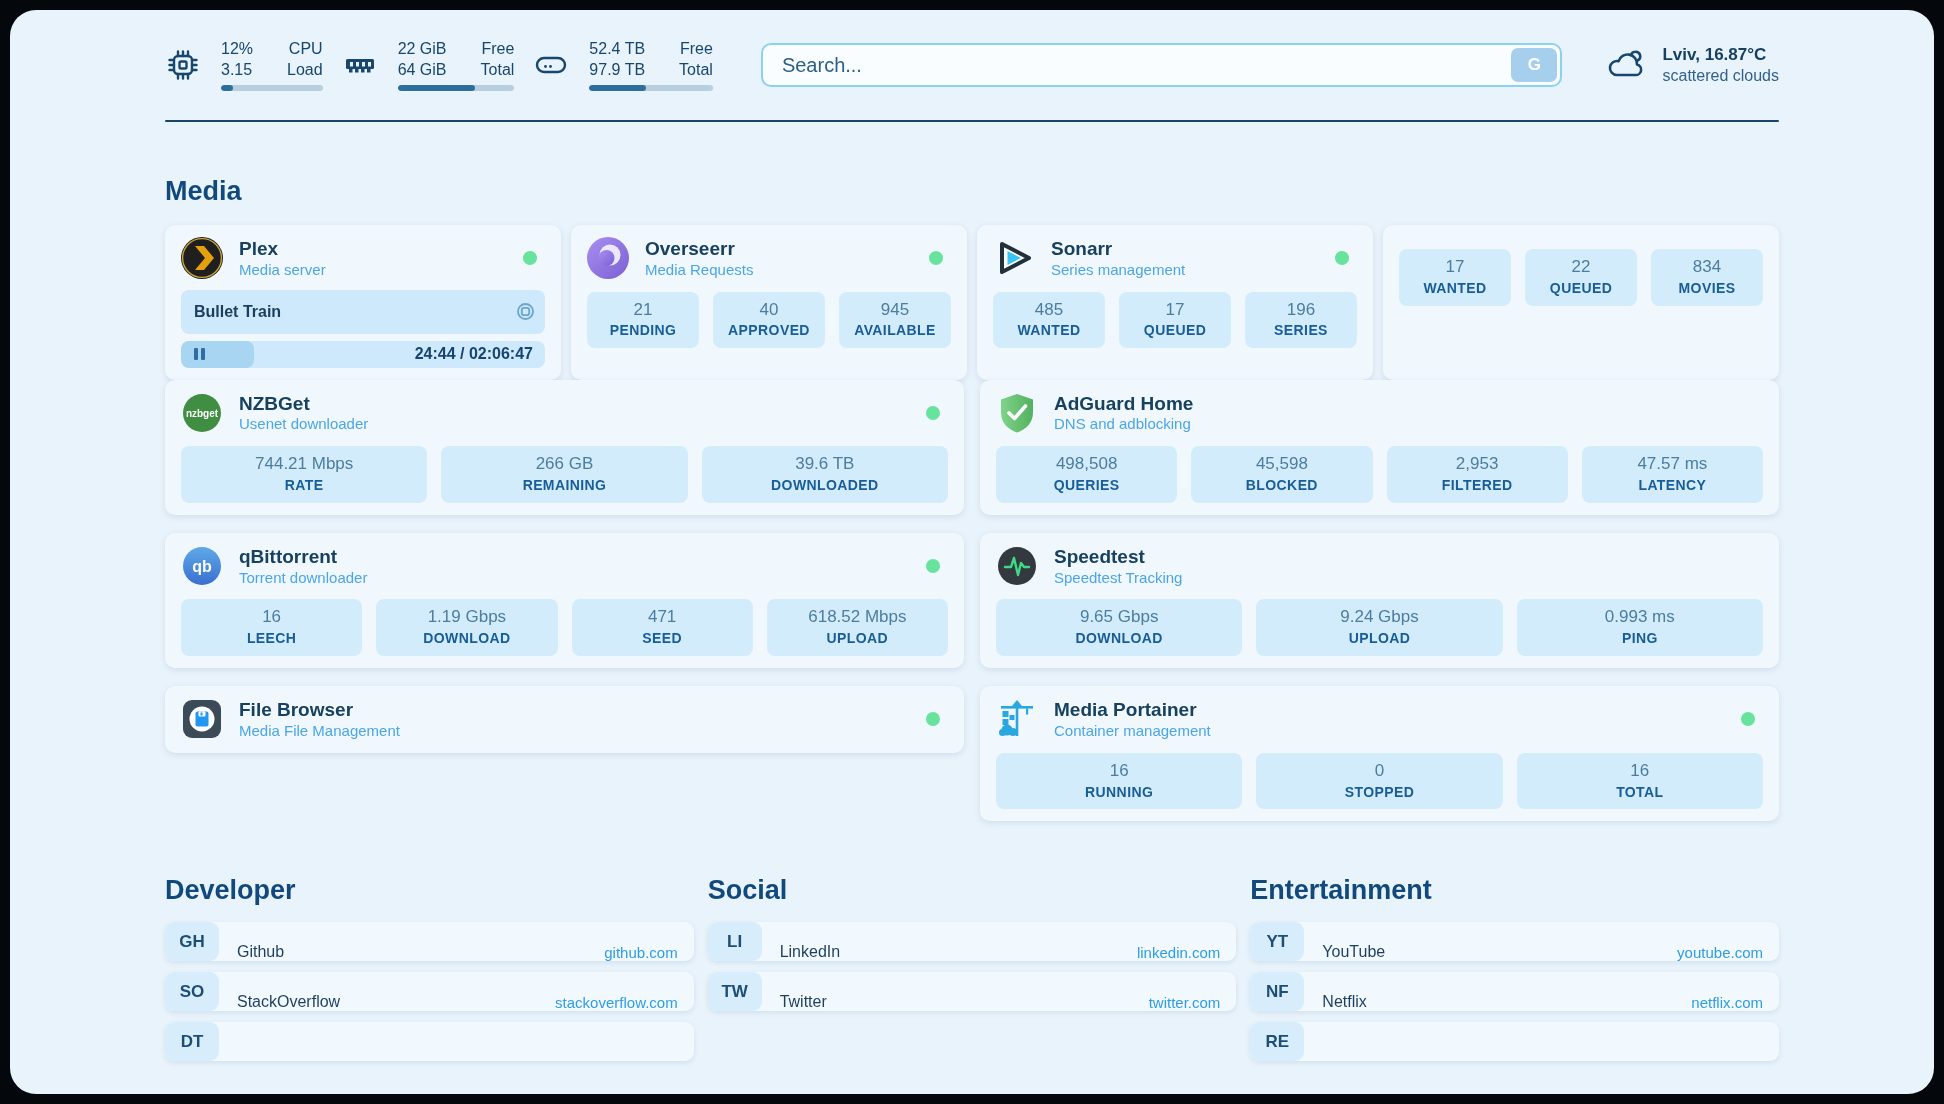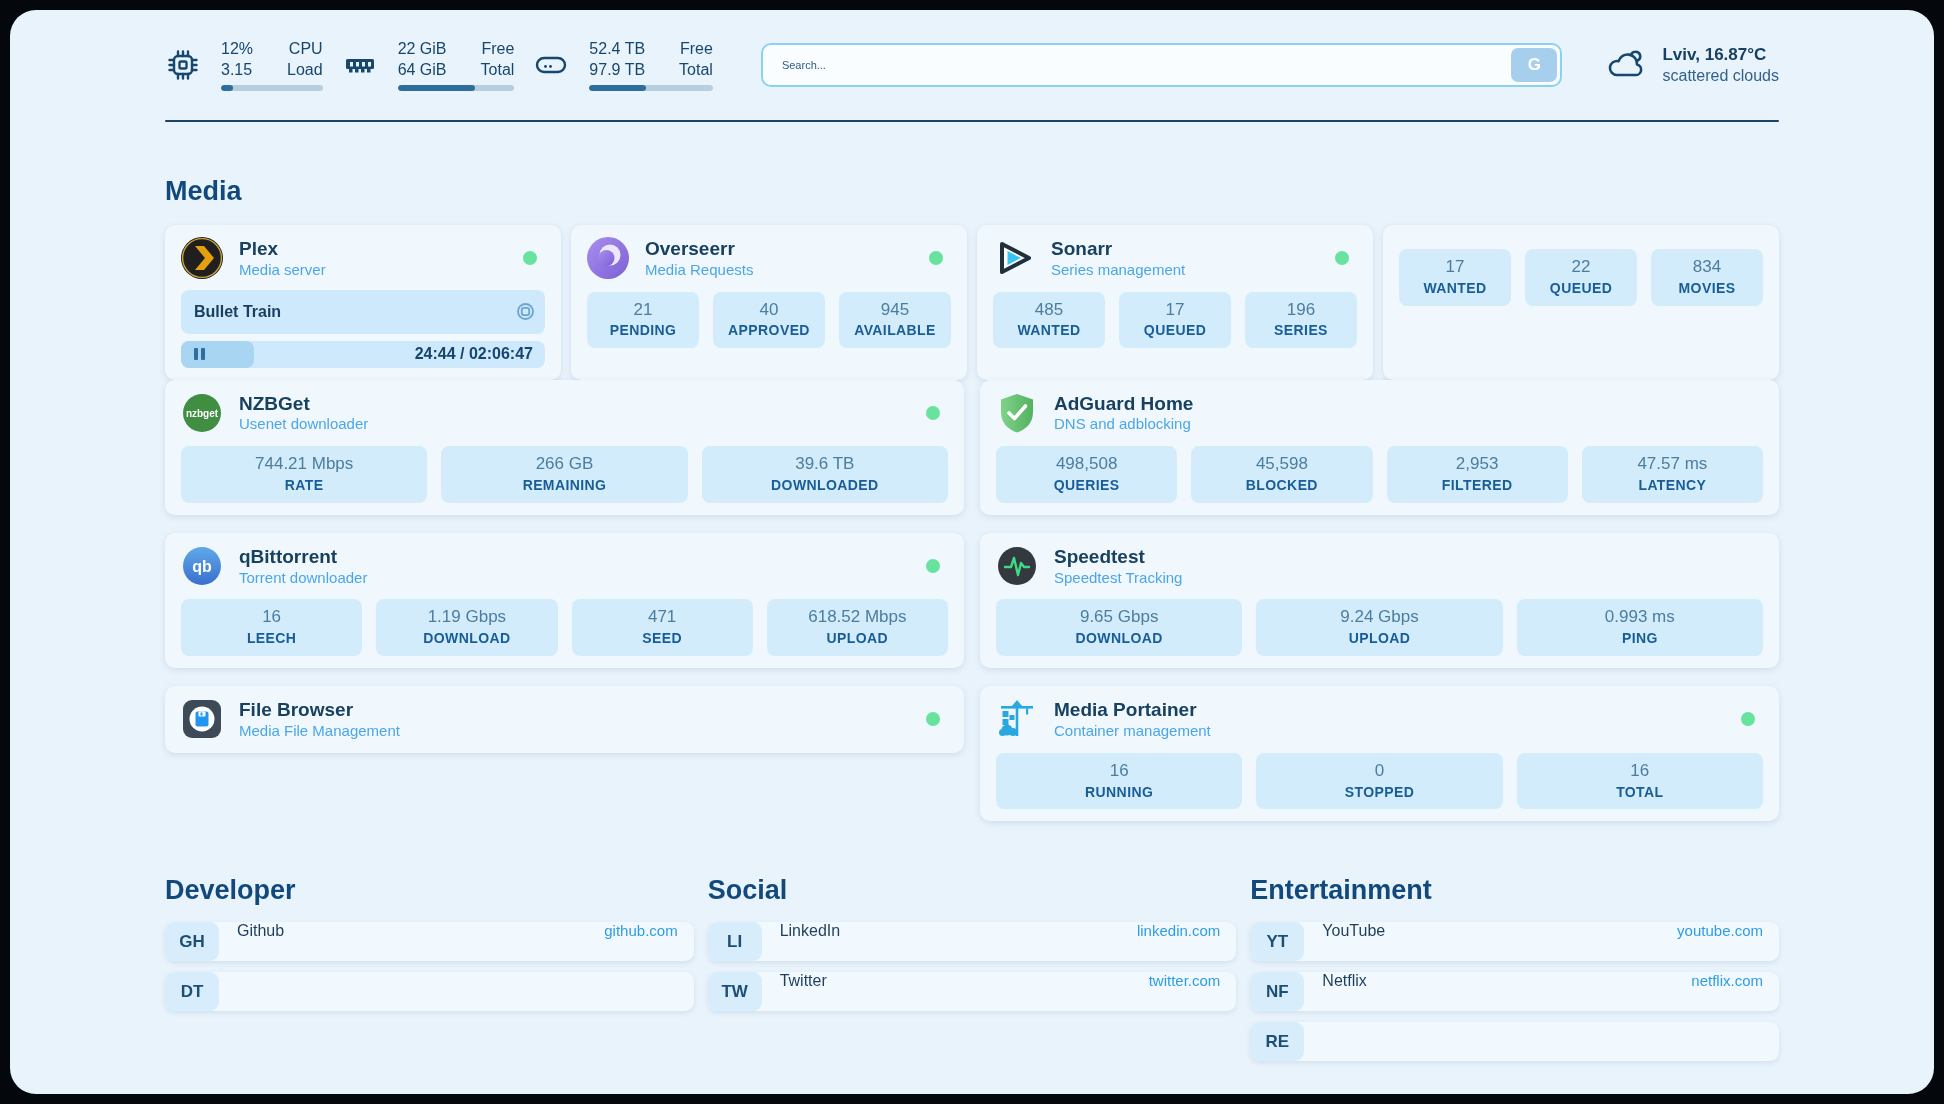--- a/index.html
+++ b/index.html
@@ -14,21 +14,21 @@
   .sys-widget { display:flex; align-items:center; gap:20px; }
   .sys-icon { flex:0 0 auto; }
   .sys-body { display:flex; flex-direction:column; }
   .sys-rows { display:flex; gap:34px; }
   .sys-col { display:flex; flex-direction:column; color:#17476e; font-size:16px; font-weight:500; line-height:1.3; }
   .sys-col.labels { text-align:right; }
   .sys-bar { margin-top:5px; height:6px; border-radius:3px; background:#b7cfdf; overflow:hidden; }
   .sys-bar-fill { height:100%; border-radius:3px; background:#2e6e9c; }
 
   .searchbox { flex:1; margin:0 42px 0 48px; height:44px; background:#f9fdff; border:2px solid #8bd2f1; border-radius:10px; display:flex; align-items:center; padding:3px; }
-  .searchbox input { flex:1; border:none; outline:none; background:transparent; font-family:inherit; font-size:11px; color:#1d4ed8; padding-left:16px; }
+  .searchbox input { flex:1; border:none; outline:none; background:transparent; font-family:inherit; font-size:20px; color:#1d4ed8; padding-left:16px; }
   .searchbox input::placeholder { color:#2b5f87; opacity:1; }
   .g-btn { flex:0 0 auto; width:46px; height:34px; border:none; border-radius:7px; background:#a6cfed; color:#ffffff; font-size:17px; font-weight:700; font-family:inherit; cursor:pointer; }
 
   .weather { display:flex; align-items:center; gap:14px; }
   .weather-text { display:flex; flex-direction:column; line-height:1.3; }
   .weather-loc { font-size:17px; font-weight:700; color:#16405f; }
   .weather-cond { font-size:16px; color:#33618a; }
 
   .divider { margin-top:26px; height:2px; background:#1c4467; border-radius:1px; }
 
@@ -59,21 +59,21 @@
   .media-pill .cast { margin-left:auto; }
   .progress-pill { margin-top:7px; background:#cde9fb; border-radius:8px; height:27px; position:relative; display:flex; align-items:center; }
   .progress-chip { position:absolute; left:0; top:0; bottom:0; background:#a8d5f1; border-radius:8px; display:flex; align-items:center; padding-left:13px; }
   .pause-icon { display:inline-flex; gap:3px; }
   .pause-icon i { display:block; width:4px; height:12px; background:#2f6e9e; border-radius:1px; }
   .progress-time { margin-left:auto; padding-right:12px; font-size:16px; font-weight:700; color:#17456f; position:relative; }
 
   
   .bookmarks { margin-top:54px; display:grid; grid-template-columns:1fr 1fr 1fr; gap:14px; align-items:start; }
   .bm-group-title { font-size:27px; font-weight:600; color:#11497d; margin-bottom:16px; }
-  .bm { display:flex; align-items:flex-start; height:39px; background:#f2f9fe; border-radius:9px; margin-bottom:11px; box-shadow:0 2px 5px rgba(90,130,170,0.16); text-decoration:none; cursor:pointer; overflow:hidden; }
+  .bm { display:flex; align-items:flex-end; height:39px; background:#f2f9fe; border-radius:9px; margin-bottom:11px; box-shadow:0 2px 5px rgba(90,130,170,0.16); text-decoration:none; cursor:pointer; overflow:hidden; }
   .bm-abbr { width:54px; align-self:stretch; background:#d8edfb; display:flex; align-items:center; justify-content:center; font-size:17px; font-weight:600; color:#1d4e75; border-radius:9px; }
   .bm-name { padding-left:18px; font-size:16px; font-weight:500; color:#1d3f5e; }
   .bm-url { margin-left:auto; padding-right:16px; font-size:15px; color:#2f9de5; }
 </style>
 </head>
 <body>
 
 <div class="page">
 <div class="content">
 
@@ -505,20 +505,25 @@
   <div class="bookmarks">
 
     <div>
       <h2 class="bm-group-title">Developer</h2>
       <a class="bm">
         <span class="bm-abbr">GH</span>
         <span class="bm-name">Github</span>
         <span class="bm-url">github.com</span>
       </a>
       <a class="bm">
+        <span class="bm-abbr">SO</span>
+        <span class="bm-name">StackOverflow</span>
+        <span class="bm-url">stackoverflow.com</span>
+      </a>
+      <a class="bm">
         <span class="bm-abbr">DT</span>
 
       </a>
     </div>
 
     <div>
       <h2 class="bm-group-title">Social</h2>
       <a class="bm">
         <span class="bm-abbr">LI</span>
         <span class="bm-name">LinkedIn</span>

